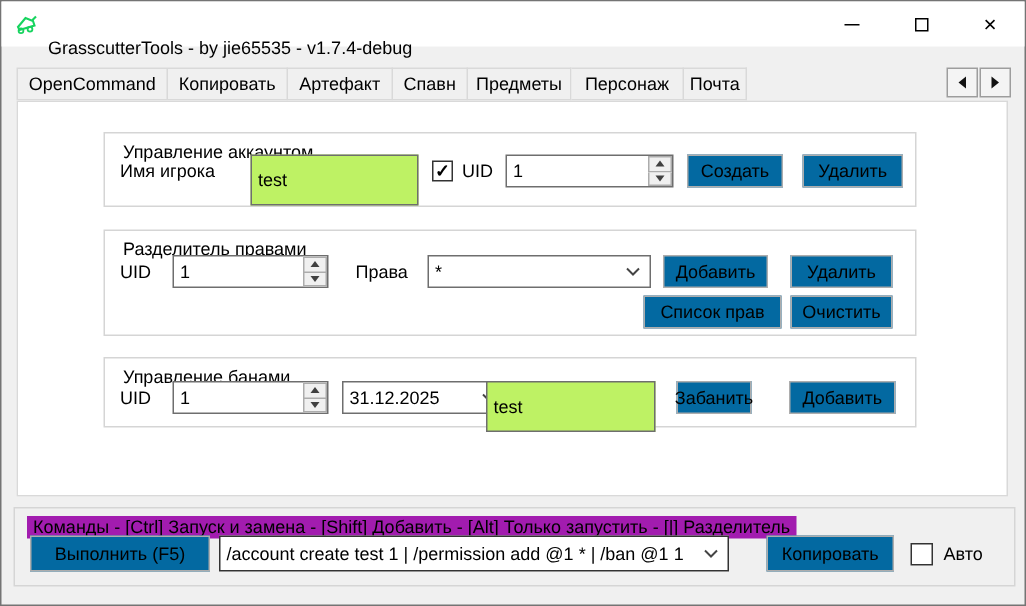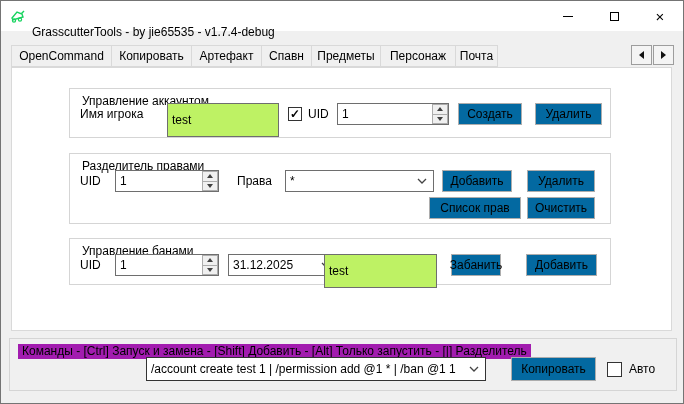--- a/index.html
+++ b/index.html
@@ -186,20 +186,21 @@
         </svg>
     </div>
     <div></div>
     <input class="txt" style="left: 254px; top: 15px; width: 113px;" value="test">
     <button class="btn" style="left:381px; top:15px; width:50px">Забанить</button>
     <button class="btn" style="left:456px; top:15px; width:71px">Добавить</button>
   </div>
 
   <div class="groupbox gb-gray" style="left:8px; top:337px; width:668px; height:53px; z-index:2">
     <span class="gb-label">Команды - [Ctrl] Запуск и замена - [Shift] Добавить - [Alt] Только запустить - [|] Разделитель</span>
+    <button class="btn btn-cmd" style="left:10px; top:18px; width:120px">Выполнить (F5)</button>
     <div class="combo cmd-combo" style="left:136px; top:18px; width:340px; height:24px">
       <span class="combo-val">/account create test 1 | /permission add @1 * | /ban @1 1</span>
       <svg class="chev" width="10" height="6" viewBox="0 0 10 6">
           <polyline points="1,1 5,5 9,1" fill="none" stroke="#444" stroke-width="1.3"></polyline>
         </svg>
     </div>
     <button class="btn btn-cmd" style="left:501px; top:18px; width:85px">Копировать</button>
     <span class="cb" style="left:597px; top:23px; width:15px; height:15px"></span>
     <span class="lbl" style="left:619px; top:19px">Авто</span>
   </div>

